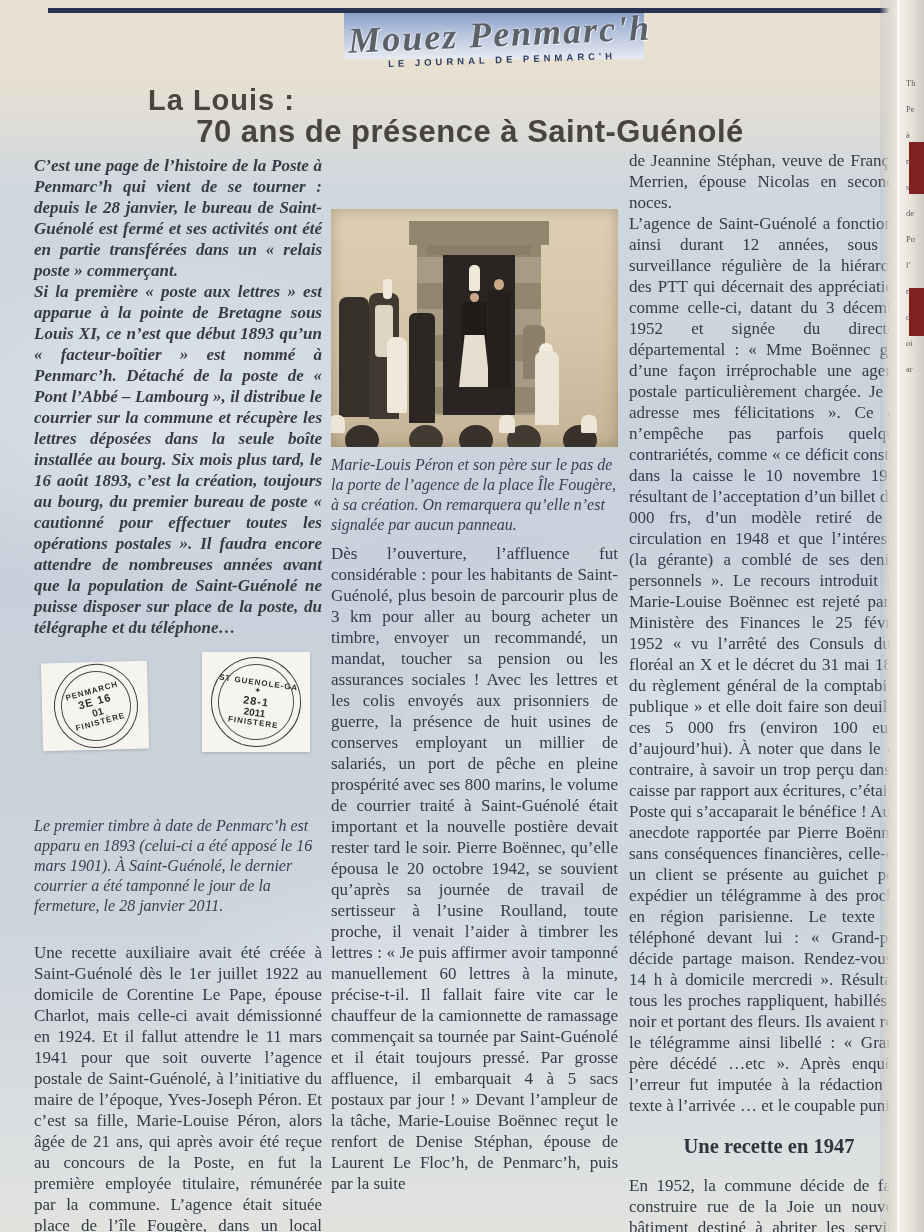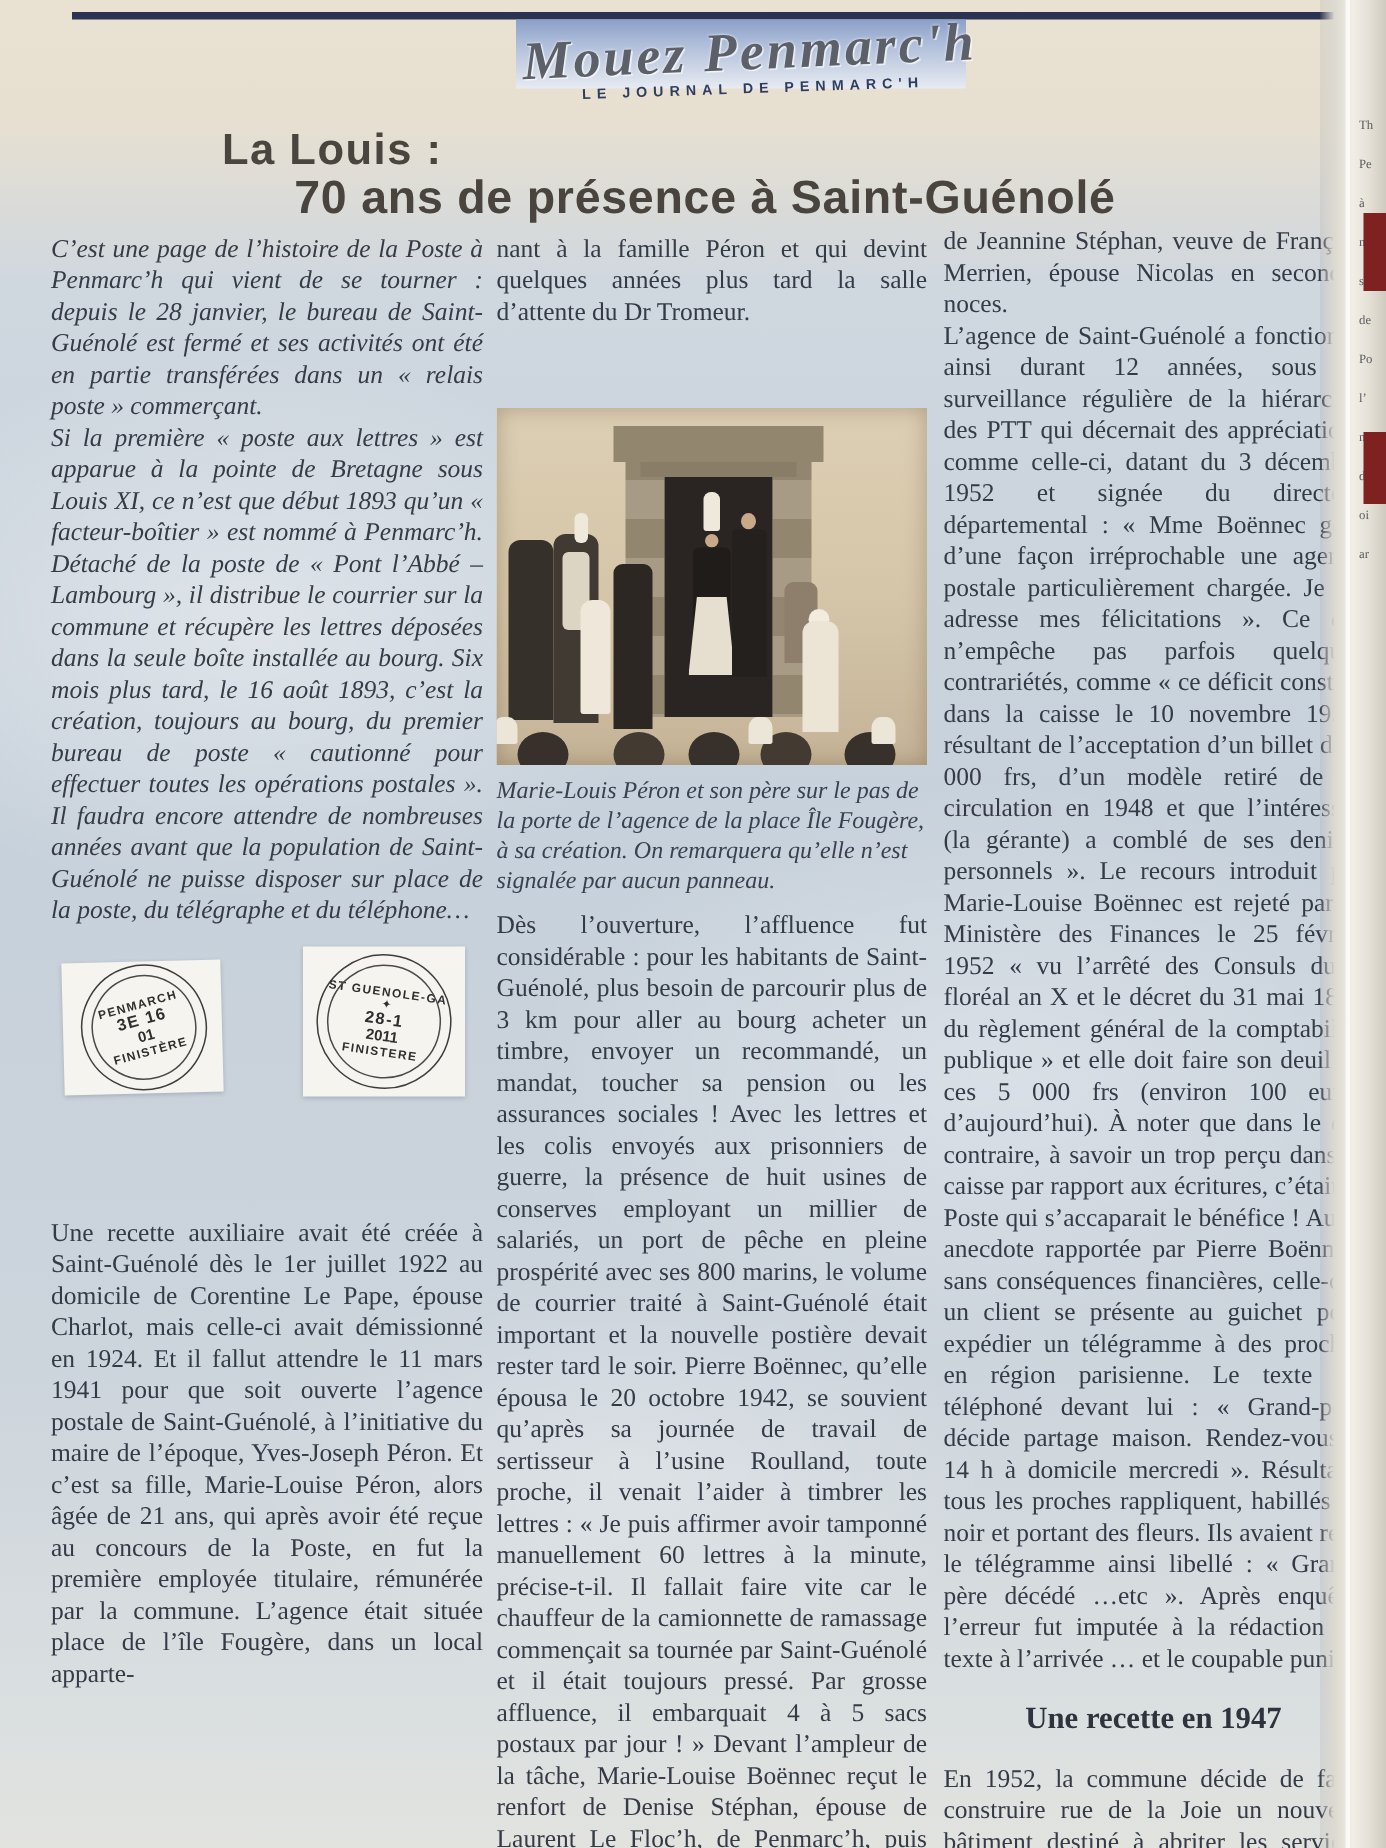--- a/index.html
+++ b/index.html
@@ -27,21 +27,21 @@
   .title1{position:absolute;left:148px;top:84px;font-family:"Liberation Sans",sans-serif;
     font-weight:bold;font-size:29px;color:#4a463f;letter-spacing:1px;}
   .title2{position:absolute;left:110px;top:114px;width:720px;text-align:center;
     font-family:"Liberation Sans",sans-serif;font-weight:bold;font-size:31px;color:#49453e;letter-spacing:.5px;}
   
   .col{position:absolute;top:155px;}
   .col1{left:34px;width:288px;}
   .col2{left:331px;width:287px;}
   .col3{left:629px;width:280px;top:150px;}
   .txt{font-size:17px;line-height:21px;text-align:justify;color:#343a46;margin:0;}
-  .txt-italic{font-style:italic;font-size:17px;line-height:21px;text-align:justify;color:#363b45;margin:0;}
+  .txt-italic{font-style:italic;font-size:17px;line-height:21px;text-align:justify;color:#363b45;margin:0;font-weight:bold;}
   .caption{font-style:italic;font-size:16px;line-height:20px;text-align:left;color:#3a4050;margin:10px 0 0 0;}
   .colhead{font-weight:bold;font-size:20.5px;line-height:25px;text-align:center;color:#2e333e;margin:26px 0 0 0;}
   .mt14{margin-top:14px;} .mt8{margin-top:8px;} .mt16{margin-top:16px;} .mt18{margin-top:18px;}
   
   .stamps{position:relative;height:158px;margin-top:10px;}
   .stamp-card{position:absolute;background:#f6f4ee;box-shadow:0 1px 3px rgba(60,60,80,.25);}
   .card-l{left:8px;top:14px;width:106px;height:88px;transform:rotate(-1.5deg);}
   .card-r{left:168px;top:4px;width:108px;height:100px;}
   .stamp{position:absolute;border:1.6px solid #3c3c3c;border-radius:50%;
     display:flex;flex-direction:column;align-items:center;justify-content:center;
@@ -128,29 +128,29 @@
           <div class="ring"></div>
           <div class="st-arc">ST GUENOLE-GA</div>
           <div class="st-emb">✦</div>
           <div class="st-c1">28-1</div>
           <div class="st-c2">2011</div>
           <div class="st-arc">FINISTERE</div>
         </div>
       </div>
     </div>
 
+    <p class="caption">Le premier timbre à date de Penmarc’h est apparu en 1893 (celui-ci a été apposé le 16 mars 1901). À Saint-Guénolé, le dernier courrier a été tamponné le jour de la fermeture, le 28 janvier 2011.</p>
 
     <div class="colhead">
     </div>
 
     <p class="txt mt14">Une recette auxiliaire avait été créée à Saint-Guénolé dès le 1er juillet 1922 au domicile de Corentine Le Pape, épouse Charlot, mais celle-ci avait démissionné en 1924. Et il fallut attendre le 11 mars 1941 pour que soit ouverte l’agence postale de Saint-Guénolé, à l’initiative du maire de l’époque, Yves-Joseph Péron. Et c’est sa fille, Marie-Louise Péron, alors âgée de 21 ans, qui après avoir été reçue au concours de la Poste, en fut la première employée titulaire, rémunérée par la commune. L’agence était située place de l’île Fougère, dans un local apparte-</p>
   </div>
 
   <div class="col col2">
-    <p class="txt">nant à la famille Péron et qui devint quelques années plus tard la salle d’attente du Dr Tromeur.</p>
 
     <div class="photo">
       <div class="ph jamb jamb-l"></div>
       <div class="ph jamb jamb-r"></div>
       <div class="ph lintel"></div>
       <div class="ph lintel2"></div>
       <div class="ph opening"></div>
       <div class="ph coiffe"></div>
       <div class="ph w-head"></div>
       <div class="ph w-body"></div>

